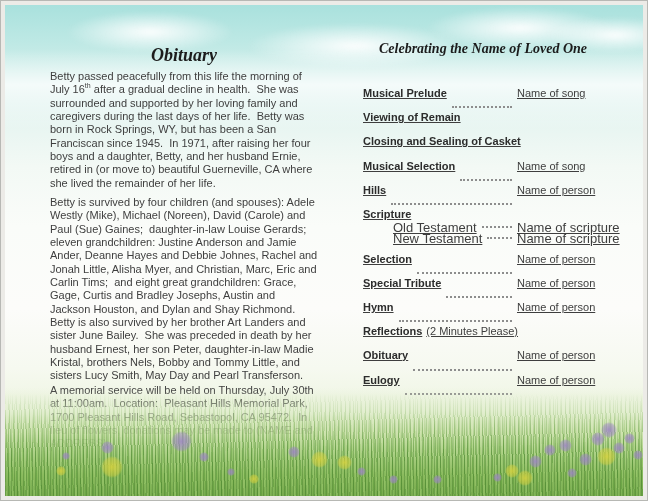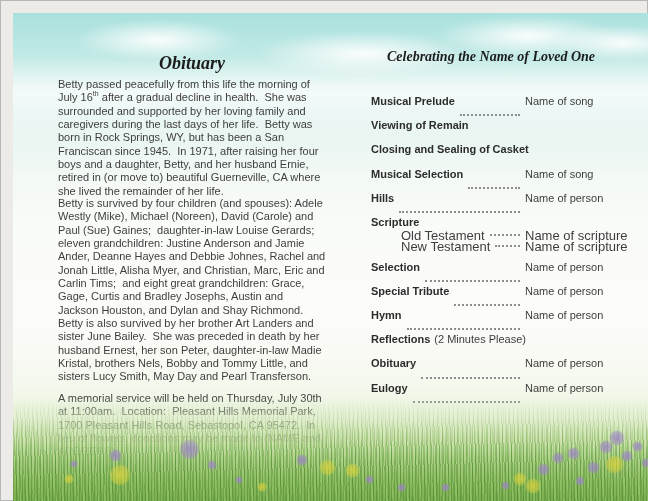--- a/index.html
+++ b/index.html
@@ -1,18 +1,18 @@
 <!DOCTYPE html>
 <html style="--sky-top: #a9e1dd; --grass-green: #77aa4d; --flower-purple: #9d84c6; --flower-yellow: #d8d23f; --body-text: #3e3e3e;"><head>
 <meta charset="utf-8">
 <style>
   html,body { margin:0; padding:0; background:#fff; }
   .frame {
     position:relative; width:648px; height:501px; box-sizing:border-box;
-    border:1px solid #b7b8b4; background:#ecebe7; padding:12px;
+    border:1px solid #b7b8b4; background:#ecebe7; padding:4px;
     font-family:"Liberation Sans", sans-serif;
   }
   .canvas {
     position:relative; width:638px; height:491px; overflow:hidden;
     background:linear-gradient(180deg,
       var(--sky-top) 0%, #bce8e4 7%, #d3efeb 15%, #e7f5f1 24%,
       #f3f9f5 33%, #fafcf9 45%, #fcfcfa 62%, #f6f9f0 74%,
       #edf4e0 83%, #e4efd4 90%, #deecca 100%);
   }
   .cloud { position:absolute; background:radial-gradient(ellipse at center, rgba(255,255,255,.95) 0%, rgba(255,255,255,0) 70%); filter:blur(2px); }
@@ -41,27 +41,27 @@
   .fl { position:absolute; border-radius:50%; opacity:.85; filter:blur(.4px); }
   .fp { background:radial-gradient(circle, var(--flower-purple) 0%, rgba(157,132,198,.55) 55%, rgba(157,132,198,0) 72%); }
   .fy { background:radial-gradient(circle, var(--flower-yellow) 0%, rgba(216,210,63,.55) 55%, rgba(216,210,63,0) 72%); }
 
   
   .left-page { position:absolute; left:45px; top:40px; width:268px; color:var(--body-text); }
   .page-title { margin:0; text-align:center; font-family:"Liberation Serif", serif;
     font-style:italic; font-weight:bold; font-size:18px; color:#1c1c1c; }
   .para { position:absolute; left:0; width:268px; margin:0; font-size:11px;
     line-height:13.35px; white-space:pre-wrap; text-align:left; }
-  .p1 { top:25px; } .p2 { top:144px; } .p3 { top:339px; }
+  .p1 { top:25px; } .p2 { top:151px; } .p3 { top:339px; }
   sup { font-size:7px; vertical-align:super; line-height:0; }
 
   
   .right-page { position:absolute; left:356px; top:36px; width:244px; color:var(--body-text); }
   .right-page .page-title { font-size:14px; }
-  .program { position:absolute; top:46px; left:2px; width:240px; }
+  .program { position:absolute; top:46px; left:2px; width:240px;text-decoration:underline; }
   .prow { display:flex; align-items:baseline; height:24.2px; font-size:11px; }
   .plabel { font-weight:bold; color:#2c2c2c; white-space:nowrap; }
   .psuffix { margin-left:4px; color:var(--body-text); }
   .dots { flex:1 1 auto; border-bottom:2px dotted #8d8d8d; margin:0 5px; align-self:flex-end; margin-bottom:3px; min-width:10px; }
   .pvalue { flex:0 0 86px; width:86px; color:var(--body-text); white-space:nowrap; }
   .scripture-group { margin-bottom:11px; }
   .scripture-group .phead { height:12.5px; }
   .srow { display:flex; align-items:baseline; height:10.6px; font-size:13px; padding-left:30px; }
   .srow .slabel { white-space:nowrap; color:var(--body-text); }
 </style>

